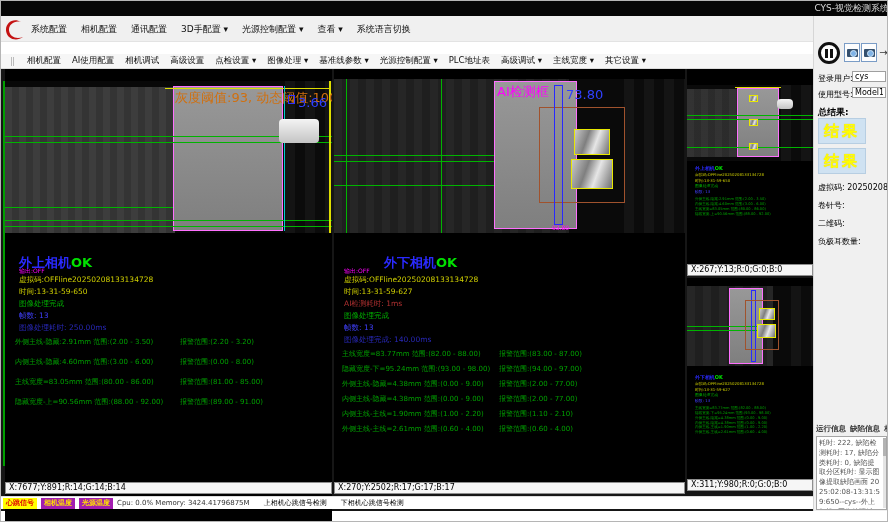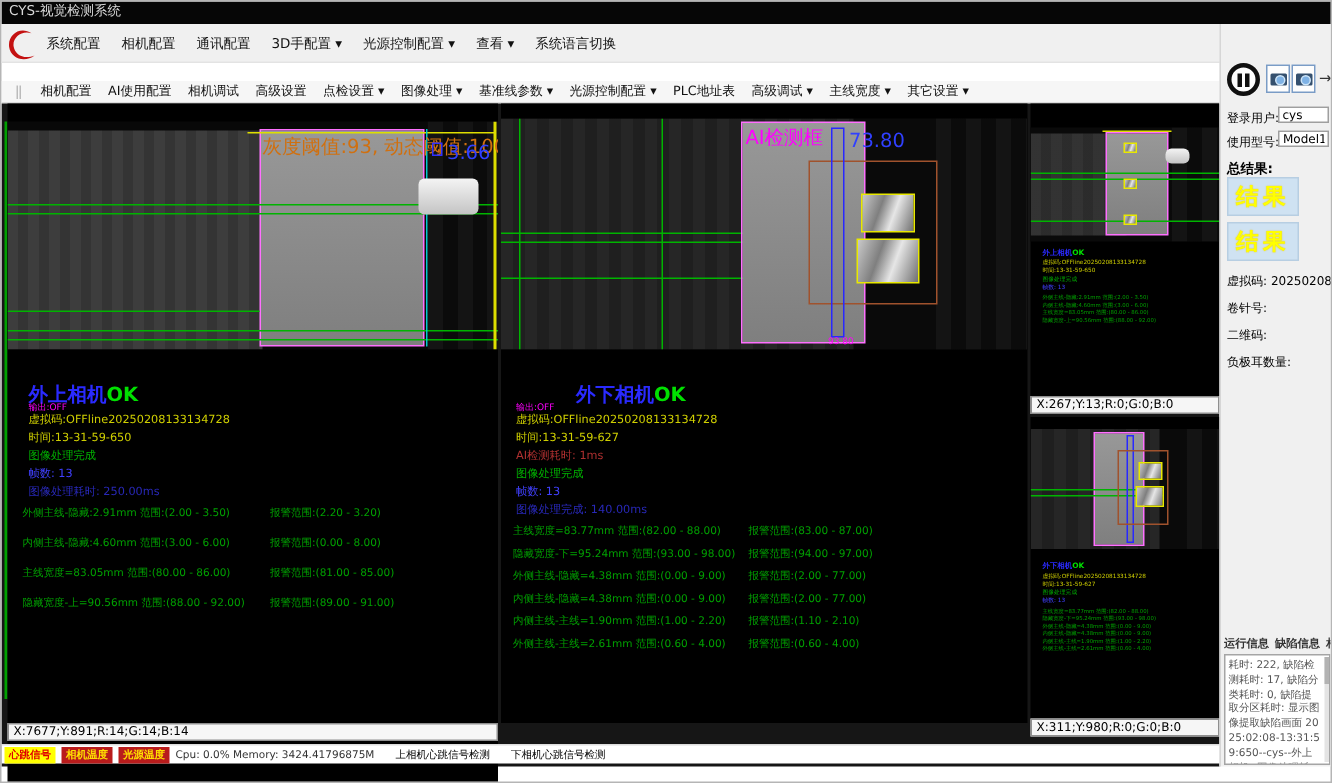--- a/index.html
+++ b/index.html
@@ -1,21 +1,21 @@
 <!DOCTYPE html>
 <html><head>
 <meta charset="utf-8">
 <style>
   html,body{margin:0;padding:0;background:#fff;}
   *{box-sizing:border-box;font-family:"DejaVu Sans","Liberation Sans",sans-serif;}
   #app{position:relative;width:888px;height:522px;background:#ffffff;overflow:hidden;border:1px solid #b5b5b5;}
   .abs{position:absolute;}
 
   
-  #titlebar{left:0;top:0;width:888px;height:15px;background:#060606;color:#d8d8d8;font-size:9px;line-height:15px;padding-left:5px;}
+  #titlebar{left:0;top:0;width:888px;height:15px;background:#060606;color:#d8d8d8;font-size:9px;line-height:15px;padding-left:5px;text-align:right;}
 
   
   #menubar{left:0;top:15px;width:888px;height:26px;background:#f0f0f0;border-bottom:1px solid #e3e3e3;}
   #menu-items{position:absolute;left:30px;top:0;height:26px;display:flex;align-items:center;gap:14px;font-size:9px;color:#111;}
   .menu-item{cursor:default;white-space:nowrap;}
   #win-controls{position:absolute;right:6px;top:5px;display:flex;gap:8px;color:#444;font-size:10px;}
   .winbtn{width:16px;height:14px;text-align:center;line-height:14px;}
 
   
   #tabrow{left:0;top:41px;width:812px;height:12px;background:#ececec;}
@@ -71,21 +71,21 @@
   .arrow-btn{position:absolute;left:64px;top:27px;width:11px;height:19px;font-size:10px;color:#333;text-align:center;line-height:19px;}
   .log-tab{font-size:7.5px;font-weight:bold;color:#333;white-space:nowrap;}
   #log-box{position:absolute;left:2px;top:420px;width:71px;height:74px;background:#fff;border:1px solid #a5a5a5;font-size:7px;color:#555;line-height:1.4;padding:2px 5px 2px 2px;overflow:hidden;word-break:break-all;}
   #log-scroll{position:absolute;right:3px;top:422px;width:3px;height:70px;background:#e4e4e4;}
   #log-thumb{position:absolute;top:0;width:3px;height:18px;background:#b3b3b3;}
 
   
   #statusbar{left:0;top:495px;width:812px;height:13px;background:#fff;border-top:1px solid #ddd;display:flex;align-items:center;gap:4px;padding-left:2px;font-size:7px;color:#333;}
   .badge{font-size:7px;font-weight:bold;padding:0.5px 3px;white-space:nowrap;}
   .badge-hb{background:#ffff00;color:#e00000;}
-  .badge-red{background:#b91c1c;color:#ffe000;}
+  .badge-red{background:#a21caf;color:#ffe000;}
   .sb-text{white-space:nowrap;color:#333;}
   .sb-link{white-space:nowrap;color:#000;margin-left:10px;}
 
   .yrect{position:absolute;border:1px solid #e8e800;background:linear-gradient(110deg,#c9c9c9 0%,#7f7f7f 35%,#e6e6e6 60%,#6f6f6f 100%);}
   .connector{position:absolute;background:linear-gradient(180deg,#f4f4f4,#c4c4c4);border-radius:4px;}
 </style>
 </head>
 <body>
 
 <div id="app">
@@ -208,20 +208,21 @@
       <div class="abs meas" style="left:165px;top:295px;">报警范围:(94.00 - 97.00)</div>
       <div class="abs meas" style="left:8px;top:310px;">外侧主线-隐藏=4.38mm 范围:(0.00 - 9.00)</div>
       <div class="abs meas" style="left:165px;top:310px;">报警范围:(2.00 - 77.00)</div>
       <div class="abs meas" style="left:8px;top:325px;">内侧主线-隐藏=4.38mm 范围:(0.00 - 9.00)</div>
       <div class="abs meas" style="left:165px;top:325px;">报警范围:(2.00 - 77.00)</div>
       <div class="abs meas" style="left:8px;top:340px;">内侧主线-主线=1.90mm 范围:(1.00 - 2.20)</div>
       <div class="abs meas" style="left:165px;top:340px;">报警范围:(1.10 - 2.10)</div>
       <div class="abs meas" style="left:8px;top:355px;">外侧主线-主线=2.61mm 范围:(0.60 - 4.00)</div>
       <div class="abs meas" style="left:165px;top:355px;">报警范围:(0.60 - 4.00)</div>
     </div>
+    <div class="strip" style="left:333px;top:413px;width:351px;height:12px;">X:270;Y:2502;R:17;G:17;B:17</div>
 
     <div class="panel" style="left:686px;top:0;width:126px;height:195px;">
       <div class="abs" style="left:0;top:16px;width:126px;height:76px;background:#0a0a0a;overflow:hidden;">
         <div class="abs mach-l" style="left:0;top:4px;width:64px;height:68px;opacity:0.8;"></div>
         <div class="abs dark-streak" style="left:94px;top:0;width:32px;height:76px;"></div>
         <div class="abs grayblock" style="left:50px;top:3px;width:42px;height:69px;"></div>
         <div class="abs hline" style="left:0;top:30px;width:126px;"></div>
         <div class="abs hline" style="left:0;top:34px;width:126px;"></div>
         <div class="abs hline" style="left:0;top:62px;width:126px;"></div>
         <div class="abs yline" style="left:48px;top:2px;width:46px;height:1px;"></div>

